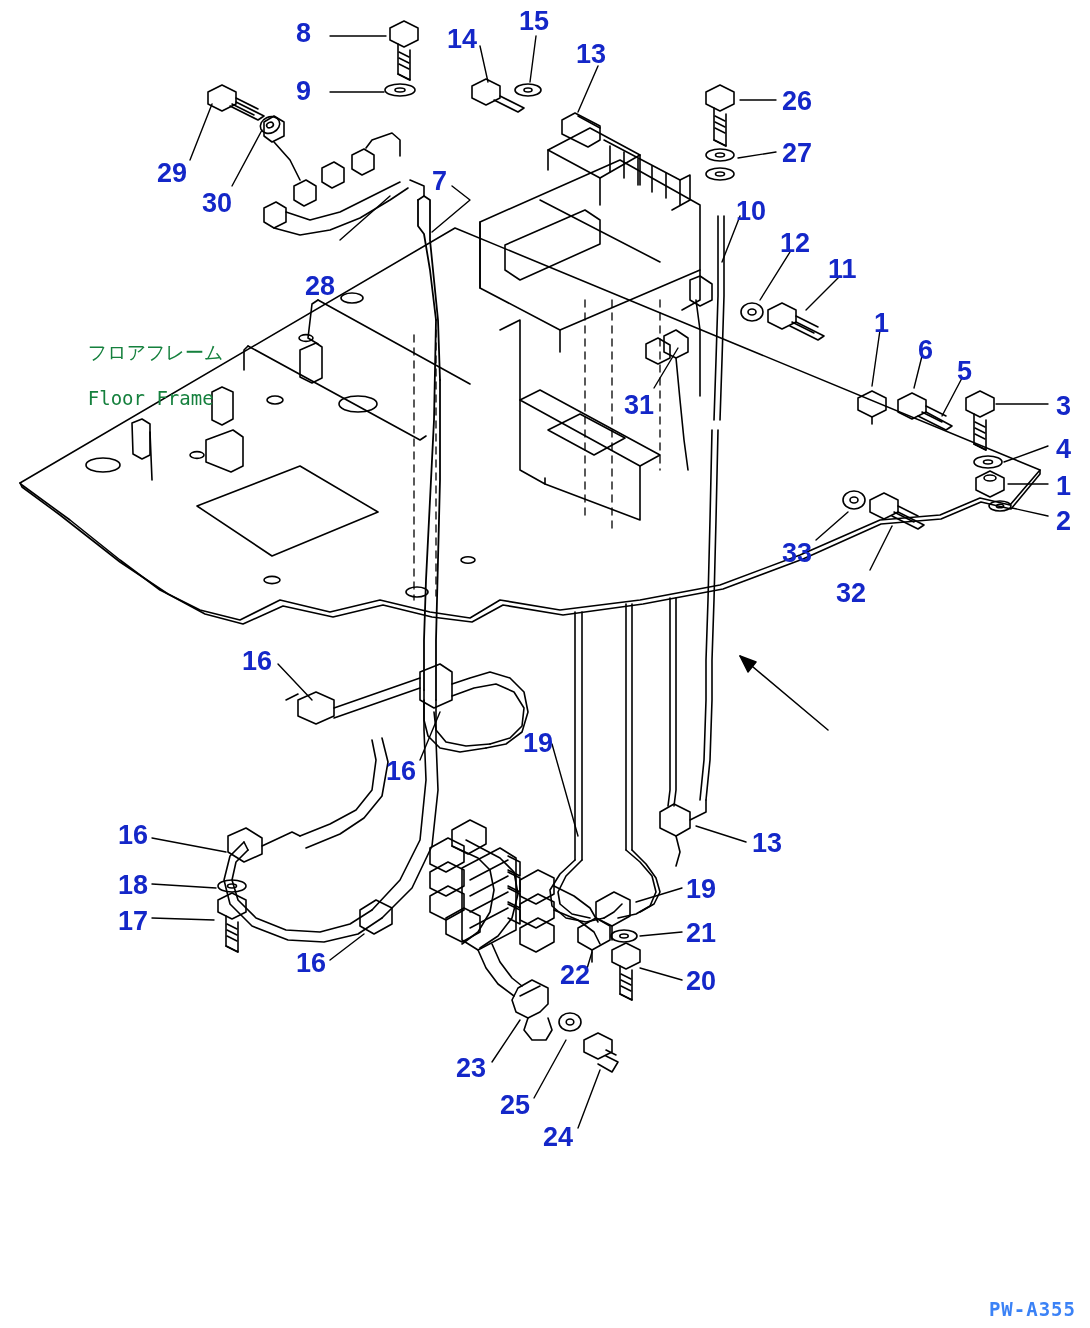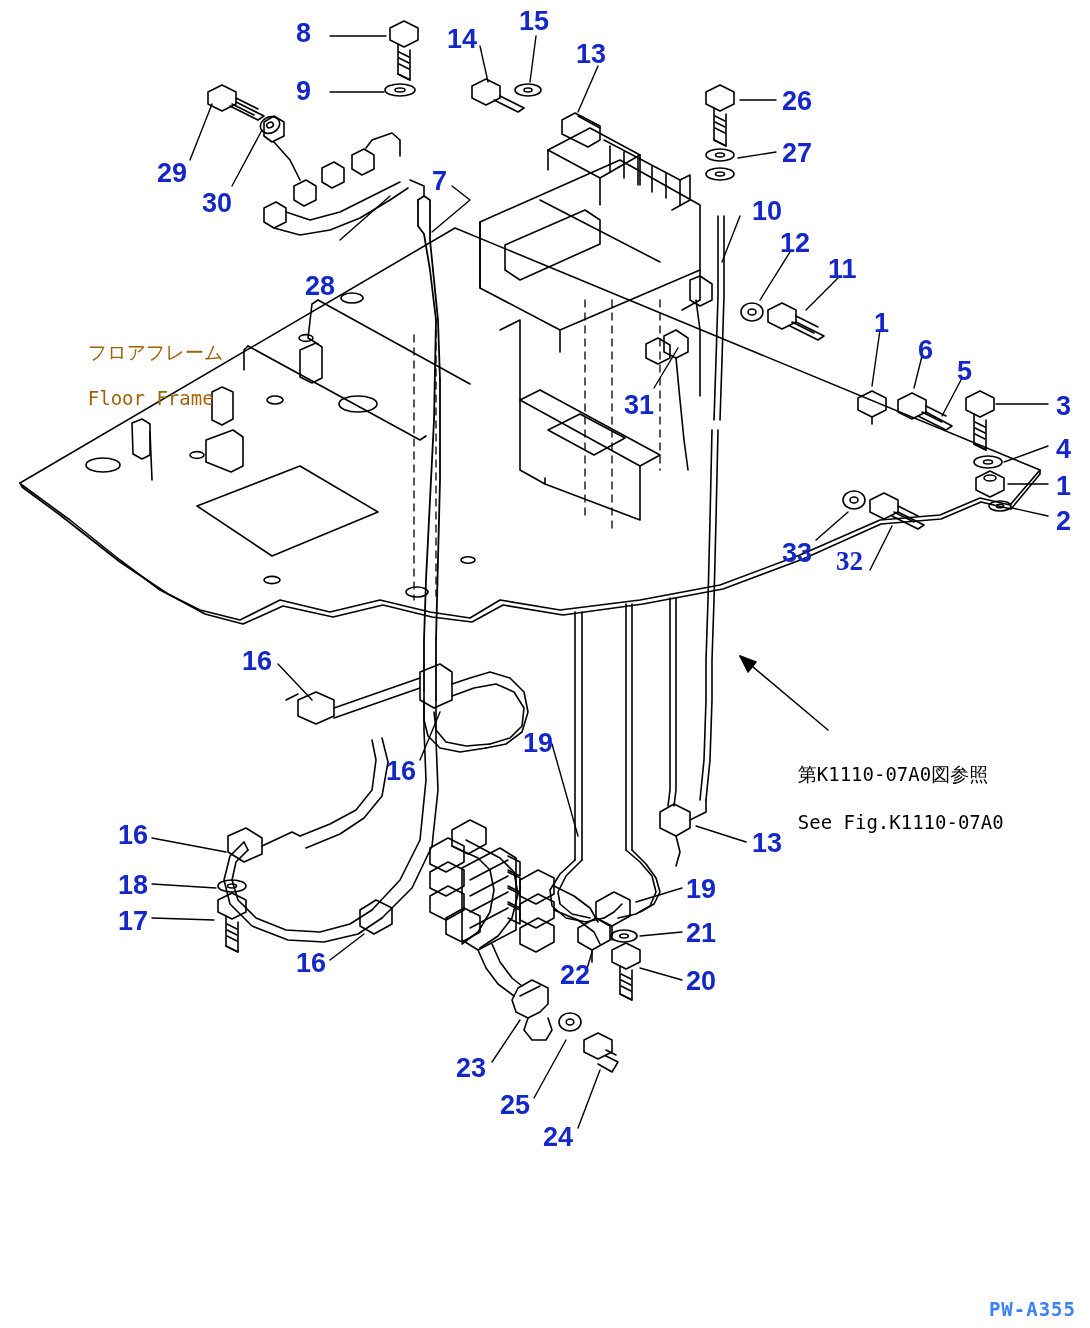--- a/index.html
+++ b/index.html
@@ -28,21 +28,21 @@
     font-family: "Liberation Sans", sans-serif;
     font-weight: bold;
     font-size: 27px;
     line-height: 27px;
     letter-spacing: 0px;
     white-space: nowrap;
     user-select: none;
   }
   .label-jp {
     position: absolute;
-    color: #a16207;
+    color: #15803d;
     font-family: "DejaVu Sans Mono", monospace;
     font-size: 19px;
     line-height: 23px;
     white-space: pre;
   }
   .label-ref {
     position: absolute;
     color: #000000;
     font-family: "DejaVu Sans Mono", monospace;
     font-size: 19px;
@@ -400,51 +400,47 @@
       </g>
 
     </g>
   </svg>
 
   <div class="label-jp" style="left:42px; top:318px;">
     <span>フロアフレーム</span><br>
     <span>Floor Frame</span>
   </div>
 
-  <div class="label-ref" style="left:752px; top:738px;">
-    <span>第K1110-07A0図参照</span><br>
-    <span>See Fig.K1110-07A0</span>
-  </div>
 
   <div class="footer-code">PW-A355</div>
 
   <div class="callout" style="left:296px;  top:20px;">8</div>
   <div class="callout" style="left:519px;  top:8px;">15</div>
   <div class="callout" style="left:447px;  top:26px;">14</div>
   <div class="callout" style="left:576px; top:41px;">13</div>
   <div class="callout" style="left:296px;  top:78px;">9</div>
   <div class="callout" style="left:782px;  top:88px;">26</div>
   <div class="callout" style="left:782px;  top:140px;">27</div>
   <div class="callout" style="left:157px;  top:160px;">29</div>
   <div class="callout" style="left:202px;  top:190px;text-align:right;">30</div>
   <div class="callout" style="left:432px;  top:168px;">7</div>
-  <div class="callout" style="left:752px;  top:198px;">10</div>
+  <div class="callout" style="left:736px;  top:198px;">10</div>
   <div class="callout" style="left:780px;  top:230px;">12</div>
   <div class="callout" style="left:305px;  top:245px;margin-top:28px;">28</div>
   <div class="callout" style="left:828px;  top:256px;">11</div>
   <div class="callout" style="left:874px; top:310px;">1</div>
   <div class="callout" style="left:918px;  top:337px;">6</div>
   <div class="callout" style="left:957px;  top:358px;">5</div>
   <div class="callout" style="left:624px;  top:392px;">31</div>
   <div class="callout" style="left:1056px; top:393px;">3</div>
   <div class="callout" style="left:1056px; top:436px;">4</div>
   <div class="callout" style="left:1056px; top:473px;">1</div>
   <div class="callout" style="left:1056px; top:508px;">2</div>
   <div class="callout" style="left:782px;  top:540px;">33</div>
-  <div class="callout" style="left:836px;  top:548px;font-family:Liberation Serif, serif;">32</div>
+  <div class="callout" style="left:836px;  top:580px;">32</div>
   <div class="callout" style="left:242px; top:648px;">16</div>
   <div class="callout" style="left:386px; top:758px;">16</div>
   <div class="callout" style="left:523px; top:730px;">19</div>
   <div class="callout" style="left:752px; top:830px;">13</div>
   <div class="callout" style="left:118px; top:822px;">16</div>
   <div class="callout" style="left:118px;  top:872px;">18</div>
   <div class="callout" style="left:118px;  top:908px;">17</div>
   <div class="callout" style="left:686px; top:876px;">19</div>
   <div class="callout" style="left:686px;  top:920px;">21</div>
   <div class="callout" style="left:296px; top:950px;">16</div>

